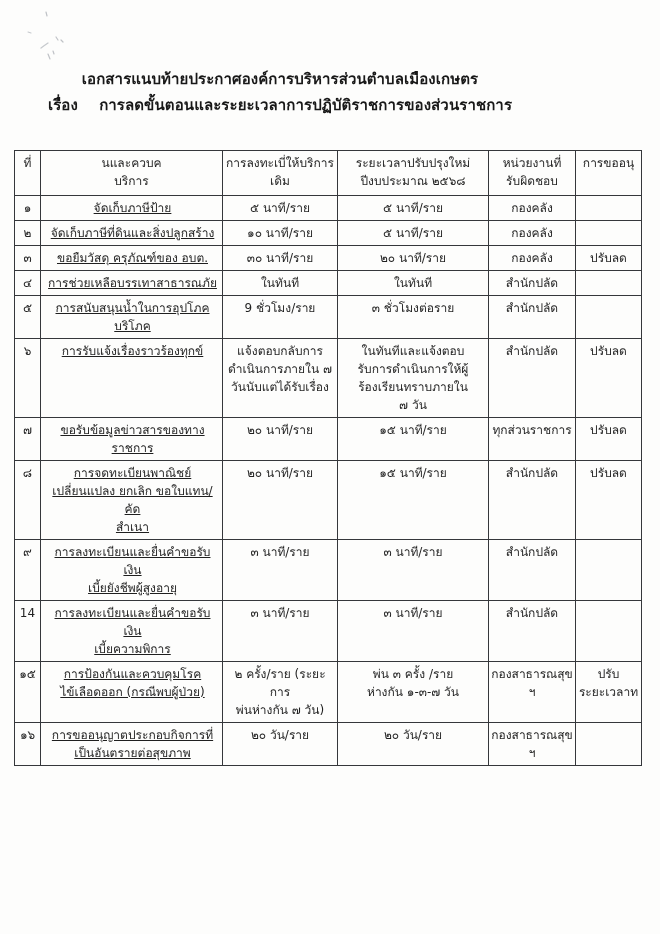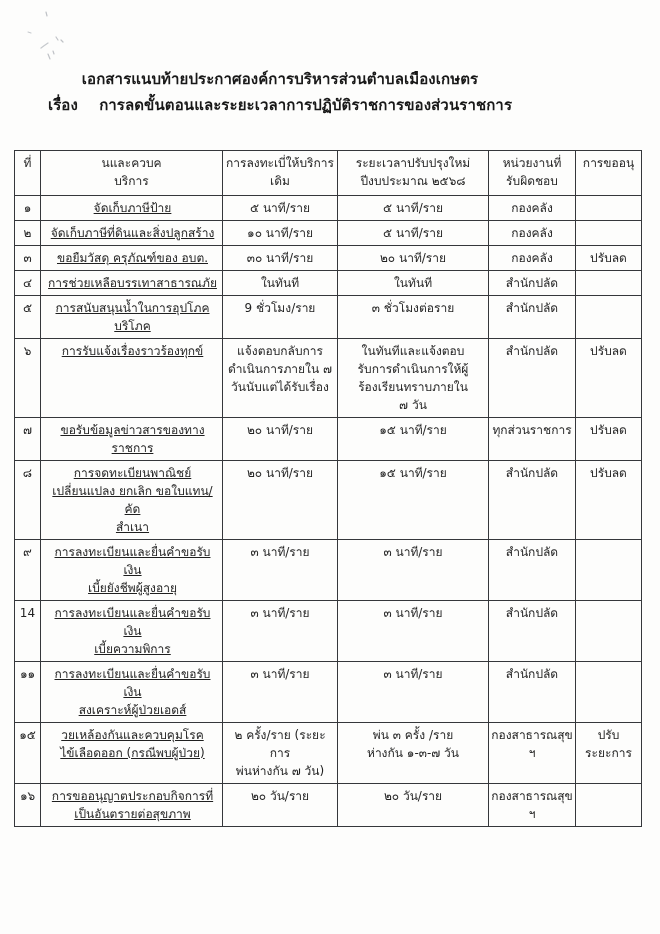--- a/index.html
+++ b/index.html
@@ -180,40 +180,31 @@
         <tr>
           <td>14</td>
           <td>การลงทะเบียนและยื่นคำขอรับเงิน
 เบี้ยความพิการ</td>
           <td>๓ นาที/ราย</td>
           <td>๓ นาที/ราย</td>
           <td>สำนักปลัด</td>
           <td></td>
         </tr>
         <tr>
-          <td>๑๑</td>
-          <td>การลงทะเบียนและยื่นคำขอรับเงิน
-สงเคราะห์ผู้ป่วยเอดส์</td>
-          <td>๓ นาที/ราย</td>
-          <td>๓ นาที/ราย</td>
-          <td>สำนักปลัด</td>
-          <td></td>
-        </tr>
-        <tr>
           <td>๑๕</td>
-          <td>วยเหล้องกันและควบคุมโรค
+          <td>การป้องกันและควบคุมโรค
 ไข้เลือดออก (กรณีพบผู้ป่วย)</td>
           <td>๒ ครั้ง/ราย (ระยะการ
 พ่นห่างกัน ๗ วัน)</td>
           <td>พ่น ๓ ครั้ง /ราย
 ห่างกัน ๑-๓-๗  วัน</td>
           <td>กองสาธารณสุข
 ฯ</td>
           <td>ปรับ
-ระยะการ</td>
+ระยะเวลาท</td>
         </tr>
         <tr>
           <td>๑๖</td>
           <td>การขออนุญาตประกอบกิจการที่
 เป็นอันตรายต่อสุขภาพ</td>
           <td>๒๐ วัน/ราย</td>
           <td>๒๐ วัน/ราย</td>
           <td>กองสาธารณสุข
 ฯ</td>
           <td></td>

